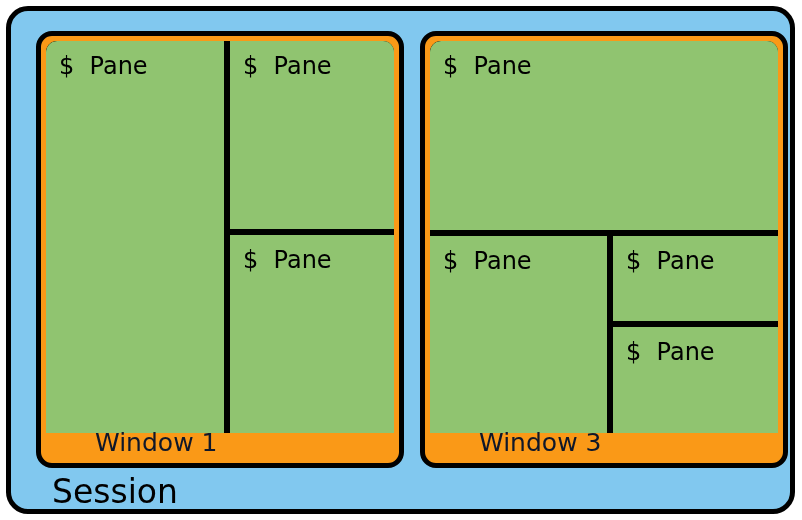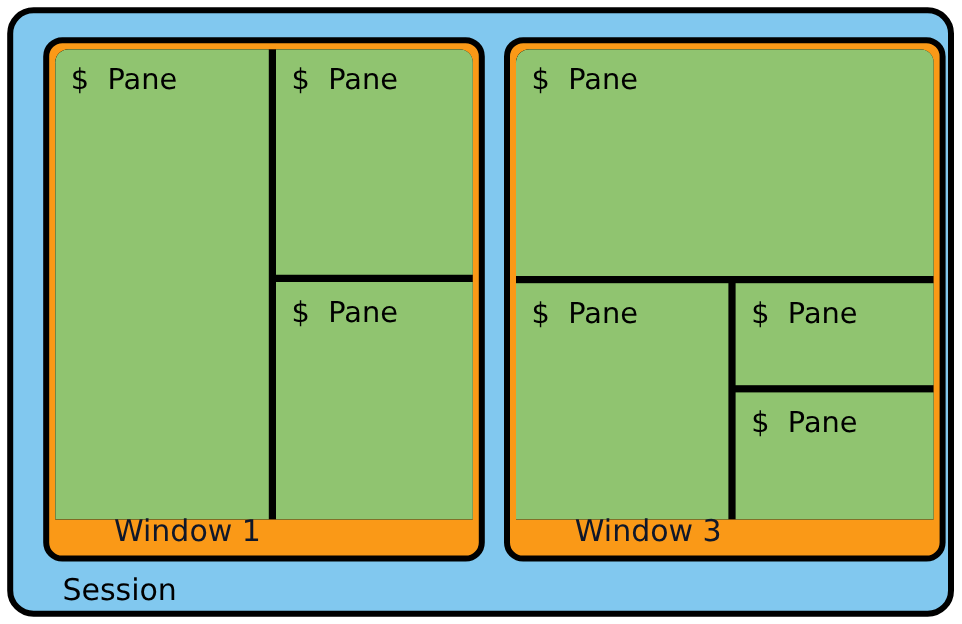--- a/index.html
+++ b/index.html
@@ -25,21 +25,21 @@
     height: 508px;
     background: #81c8ef;
     border: 5px solid #000000;
     border-radius: 22px;
     box-sizing: border-box;
   }
   .session-label {
     position: absolute;
     left: 41px;
     top: 466px;
-    font-size: 25px;
+    font-size: 33px;
     line-height: 30px;
     color: #000000;
     white-space: nowrap;
   }
 
   
   .window {
     position: absolute;
     background: #fa9917;
     border: 5px solid #000000;

